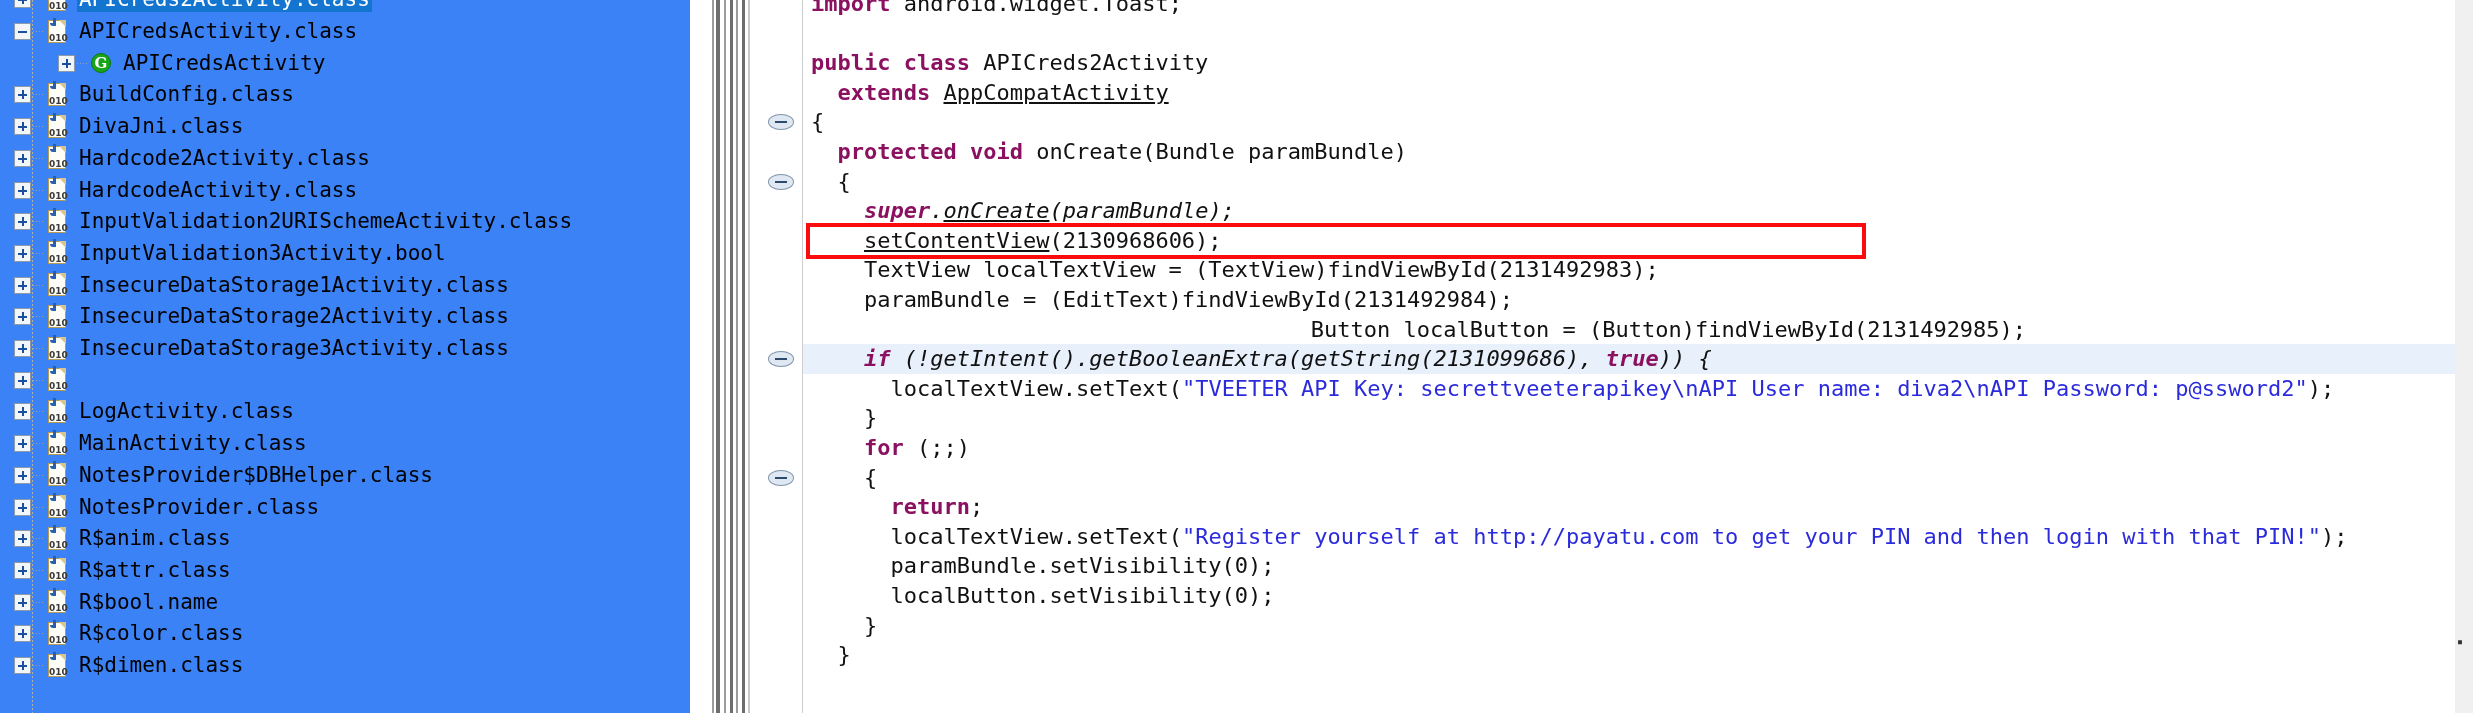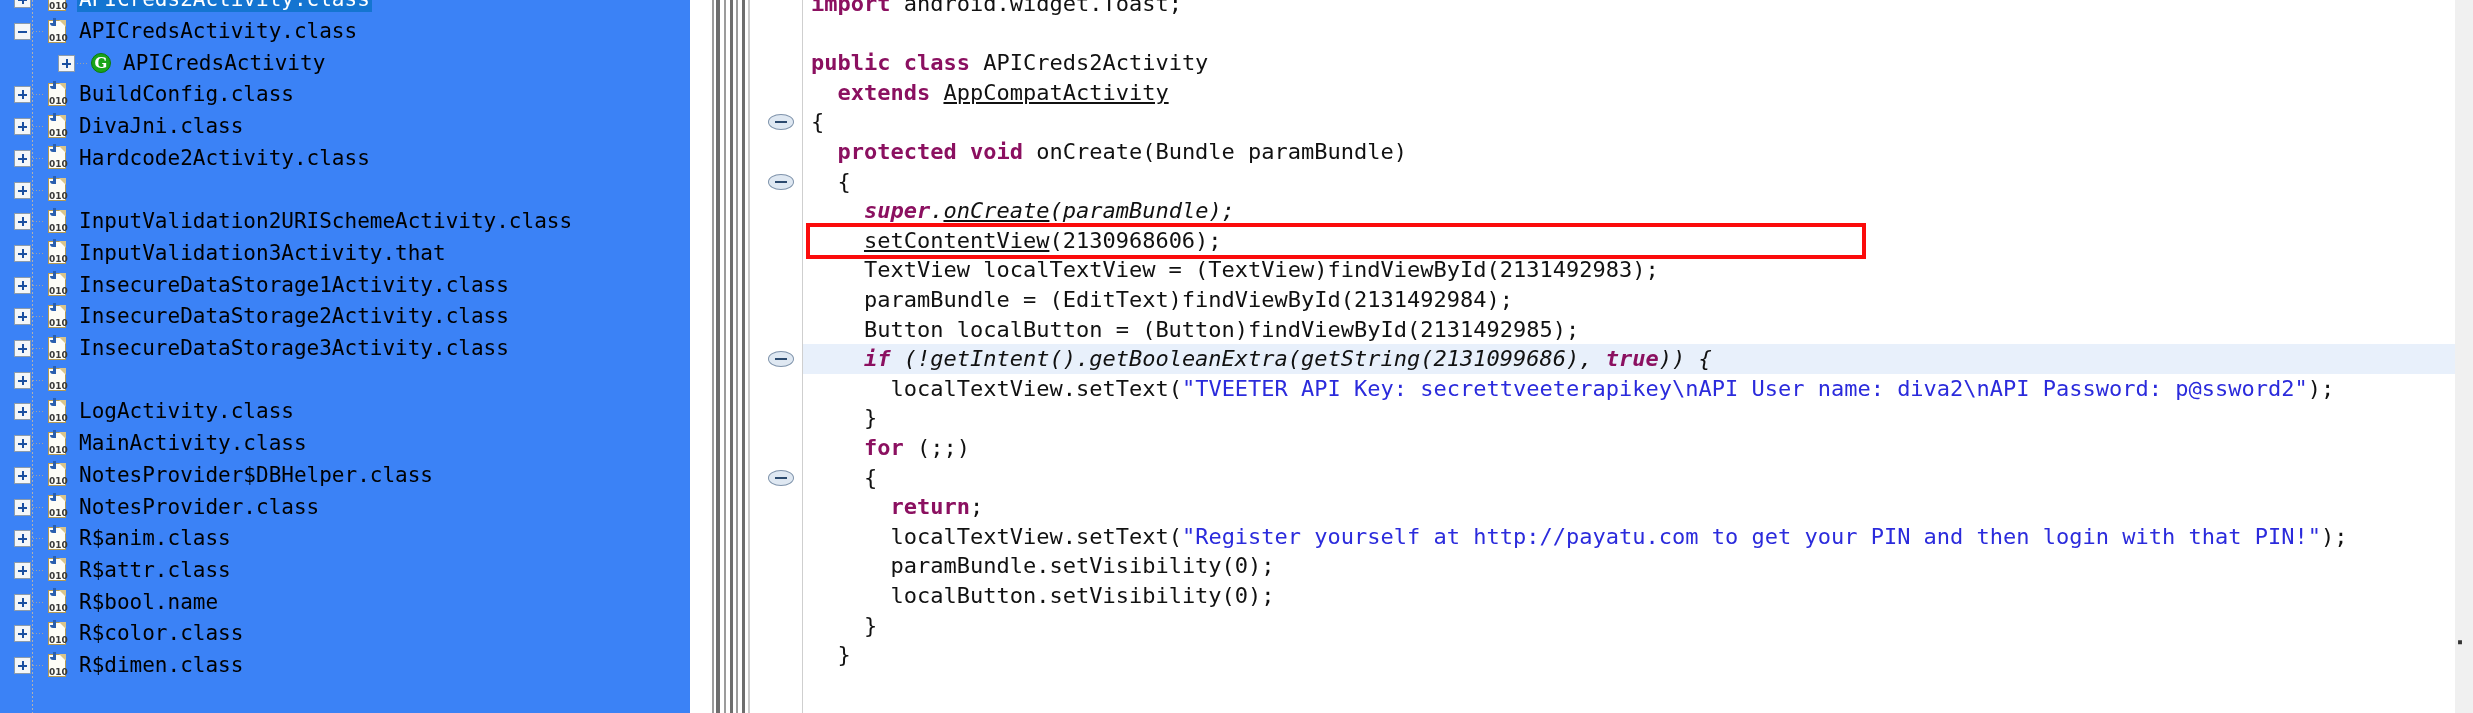--- a/index.html
+++ b/index.html
@@ -265,20 +265,21 @@
         <div class="tree-row" style="position: absolute; left: 0px; right: 0px; top: 174.2px;">
           <span class="indent" style="width: 14px;"></span>
           <span class="exp plus"></span>
           <span class="dots"></span>
           <span class="ico">
             <span class="page"></span>
             <span class="corner"></span>
             <span class="bits">010</span>
             <span class="hook"></span>
           </span>
+          <span class="label">HardcodeActivity.class</span>
         </div>
         <div class="tree-row" style="position: absolute; left: 0px; right: 0px; top: 205.9px;">
           <span class="indent" style="width: 14px;"></span>
           <span class="exp plus"></span>
           <span class="dots"></span>
           <span class="ico">
             <span class="page"></span>
             <span class="corner"></span>
             <span class="bits">010</span>
             <span class="hook"></span>
@@ -288,21 +289,21 @@
         <div class="tree-row" style="position: absolute; left: 0px; right: 0px; top: 237.6px;">
           <span class="indent" style="width: 14px;"></span>
           <span class="exp plus"></span>
           <span class="dots"></span>
           <span class="ico">
             <span class="page"></span>
             <span class="corner"></span>
             <span class="bits">010</span>
             <span class="hook"></span>
           </span>
-          <span class="label">InputValidation3Activity.that</span>
+          <span class="label">InputValidation3Activity.bool</span>
         </div>
         <div class="tree-row" style="position: absolute; left: 0px; right: 0px; top: 269.3px;">
           <span class="indent" style="width: 14px;"></span>
           <span class="exp plus"></span>
           <span class="dots"></span>
           <span class="ico">
             <span class="page"></span>
             <span class="corner"></span>
             <span class="bits">010</span>
             <span class="hook"></span>
@@ -489,21 +490,21 @@
           <div class="cline" style="position: absolute; left: 0px; right: 0px; top: 18.6px;"><span></span></div>
           <div class="cline" style="position: absolute; left: 0px; right: 0px; top: 48.2px;"><span></span><span class="kw">public class</span><span class="plain"> APICreds2Activity</span></div>
           <div class="cline" style="position: absolute; left: 0px; right: 0px; top: 77.8px;"><span>  </span><span class="kw">extends</span><span class="plain"> </span><span class="un">AppCompatActivity</span></div>
           <div class="cline" style="position: absolute; left: 0px; right: 0px; top: 107.4px;"><span></span><span class="plain">{</span></div>
           <div class="cline" style="position: absolute; left: 0px; right: 0px; top: 137px;"><span>  </span><span class="kw">protected void</span><span class="plain"> onCreate(Bundle paramBundle)</span></div>
           <div class="cline" style="position: absolute; left: 0px; right: 0px; top: 166.6px;"><span>  </span><span class="plain">{</span></div>
           <div class="cline" style="position: absolute; left: 0px; right: 0px; top: 196.2px; font-style: italic;"><span>    </span><span class="kw">super</span><span class="plain">.</span><span class="un">onCreate</span><span class="plain">(paramBundle);</span></div>
           <div class="cline" style="position: absolute; left: 0px; right: 0px; top: 225.8px;"><span>    </span><span class="un">setContentView</span><span class="plain">(2130968606);</span></div>
           <div class="cline" style="position: absolute; left: 0px; right: 0px; top: 255.4px;"><span>    </span><span class="plain">TextView localTextView = (TextView)findViewById(2131492983);</span></div>
           <div class="cline" style="position: absolute; left: 0px; right: 0px; top: 285px;"><span>    </span><span class="plain">paramBundle = (EditText)findViewById(2131492984);</span></div>
-          <div class="cline" style="position: absolute; left: 0px; right: 0px; top: 314.6px;"><span>    </span><span class="plain">Button localButton = (Button)findViewById(2131492985);</span></div>
+          <div class="cline" style="position: absolute; left: 0px; right: 0px; top: 314.6px; text-align: center;"><span>    </span><span class="plain">Button localButton = (Button)findViewById(2131492985);</span></div>
           <div class="cline hl" style="position: absolute; left: 0px; right: 0px; top: 344.2px; font-style: italic;"><span>    </span><span class="kw">if</span><span class="plain"> (!getIntent().getBooleanExtra(getString(2131099686), </span><span class="kw">true</span><span class="plain">)) {</span></div>
           <div class="cline" style="position: absolute; left: 0px; right: 0px; top: 373.8px;"><span>      </span><span class="plain">localTextView.setText(</span><span class="str">"TVEETER API Key: secrettveeterapikey\nAPI User name: diva2\nAPI Password: p@ssword2"</span><span class="plain">);</span></div>
           <div class="cline" style="position: absolute; left: 0px; right: 0px; top: 403.4px;"><span>    </span><span class="plain">}</span></div>
           <div class="cline" style="position: absolute; left: 0px; right: 0px; top: 433px;"><span>    </span><span class="kw">for</span><span class="plain"> (;;)</span></div>
           <div class="cline" style="position: absolute; left: 0px; right: 0px; top: 462.6px;"><span>    </span><span class="plain">{</span></div>
           <div class="cline" style="position: absolute; left: 0px; right: 0px; top: 492.2px;"><span>      </span><span class="kw">return</span><span class="plain">;</span></div>
           <div class="cline" style="position: absolute; left: 0px; right: 0px; top: 521.8px;"><span>      </span><span class="plain">localTextView.setText(</span><span class="str">"Register yourself at http://payatu.com to get your PIN and then login with that PIN!"</span><span class="plain">);</span></div>
           <div class="cline" style="position: absolute; left: 0px; right: 0px; top: 551.4px;"><span>      </span><span class="plain">paramBundle.setVisibility(0);</span></div>
           <div class="cline" style="position: absolute; left: 0px; right: 0px; top: 581px;"><span>      </span><span class="plain">localButton.setVisibility(0);</span></div>
           <div class="cline" style="position: absolute; left: 0px; right: 0px; top: 610.6px;"><span>    </span><span class="plain">}</span></div>

